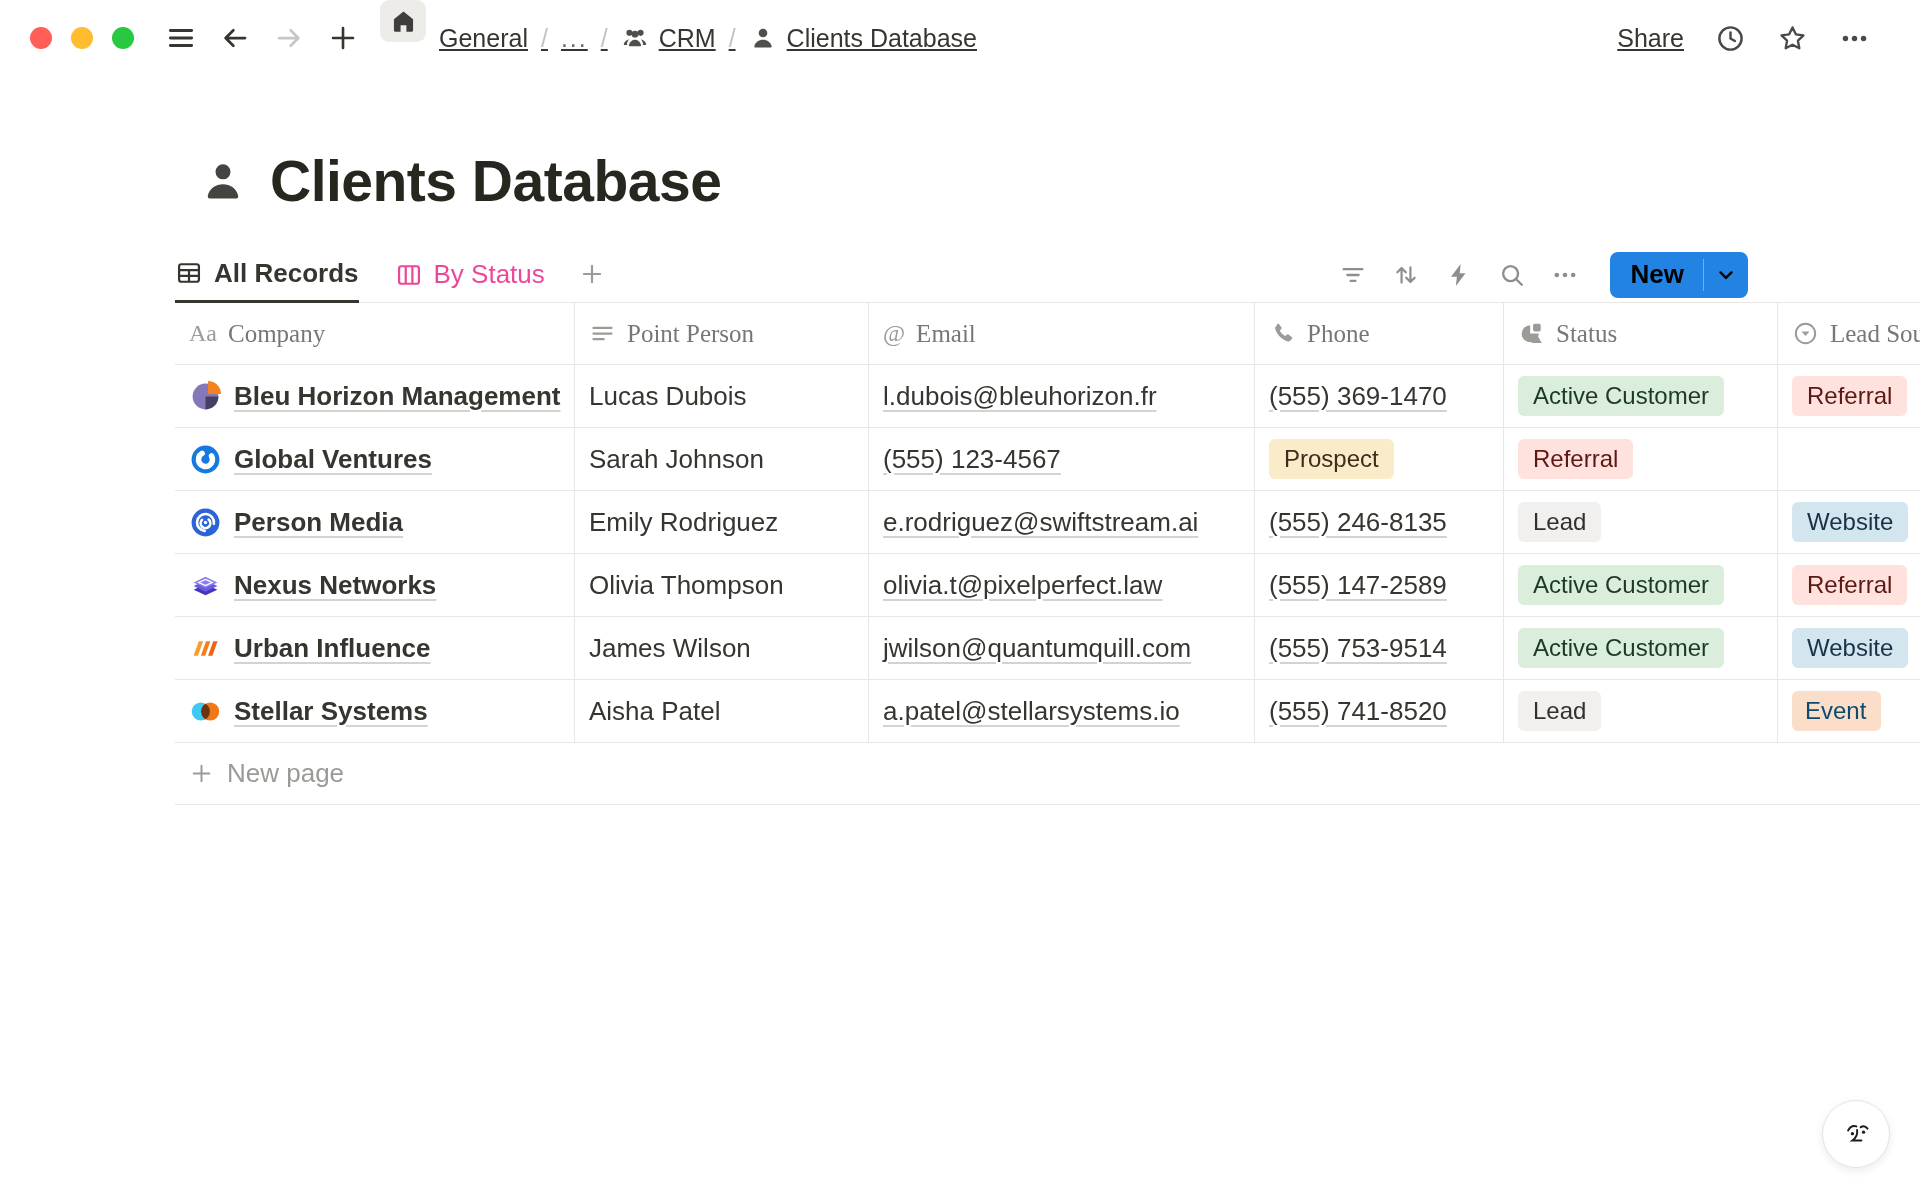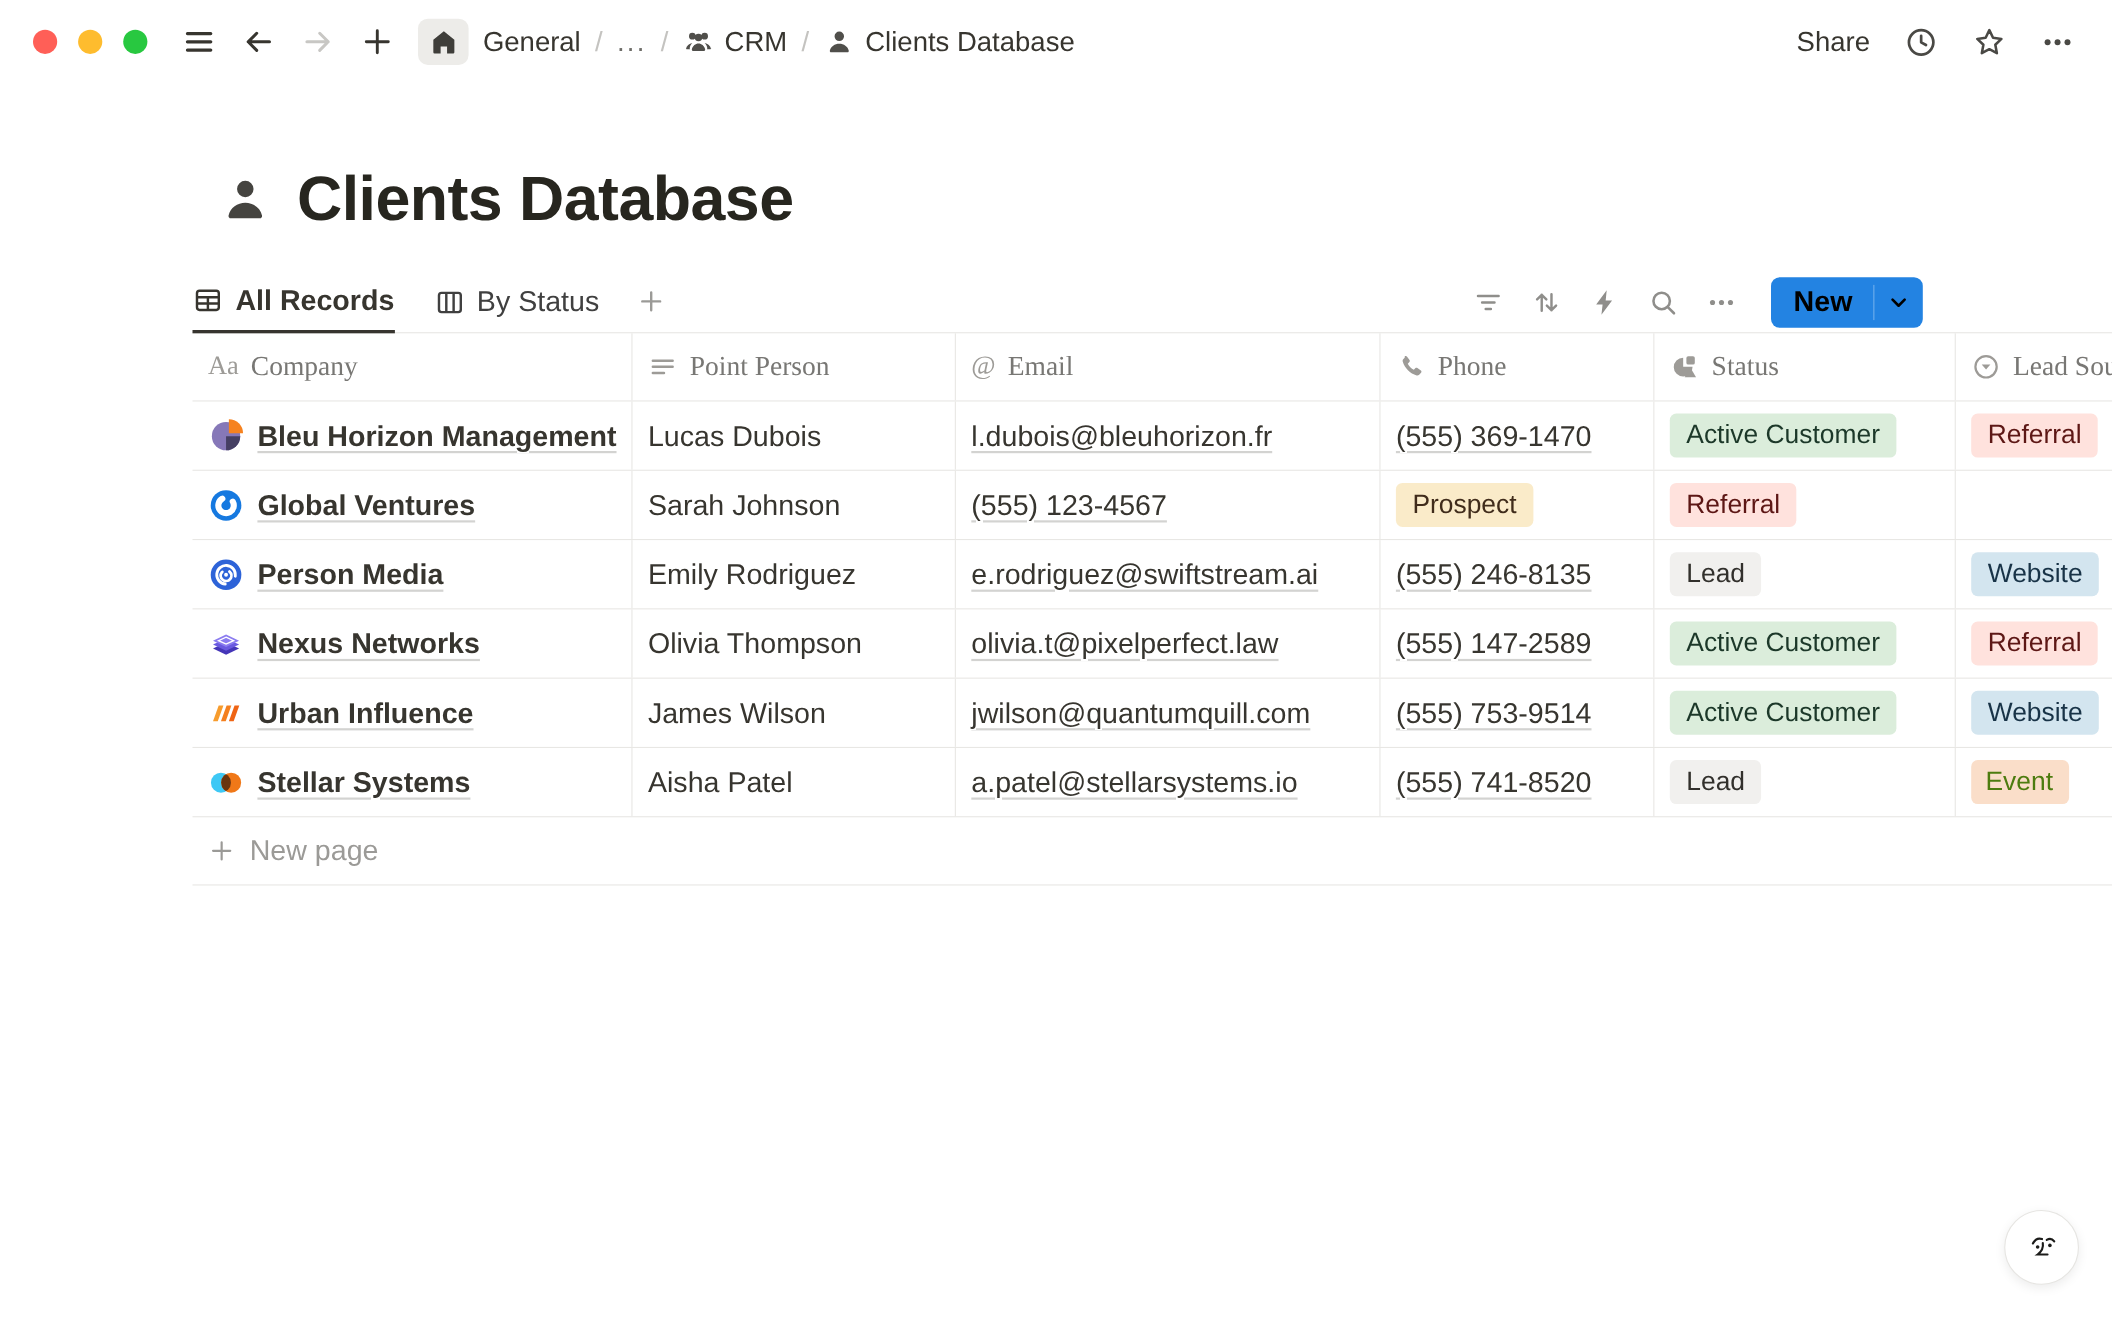--- a/index.html
+++ b/index.html
@@ -1,21 +1,21 @@
 <!DOCTYPE html>
 <html><head>
 <meta charset="utf-8">
 <style>
   * { margin:0; padding:0; box-sizing:border-box; }
   html,body { width:1920px; height:1200px; overflow:hidden; background:#ffffff;
     font-family:"Liberation Sans", sans-serif; color:#37352F; }
 
   
   .titlebar { position:absolute; top:0; left:0; right:0; height:76px;
-    display:flex; align-items:center; padding:0 34px 0 30px; background:#fff; }
+    display:flex; padding:0 50px 0 30px; background:#fff;text-decoration:underline; }
   .lights { display:flex; align-items:center; gap:19px; }
   .light { width:22px; height:22px; border-radius:50%; }
   .nav-group { display:flex; align-items:center; gap:24px; margin-left:32px; }
   .nav-icon { width:30px; height:30px; color:#37352F; display:flex; align-items:center; justify-content:center; }
   .nav-icon svg { width:30px; height:30px; }
   .nav-icon.disabled { color:#C8C7C4; }
   .home-chip { width:46px; height:42px; border-radius:9px; background:#EDECE9;
     display:flex; align-items:center; justify-content:center; margin-left:22px; color:#3F3E3A; }
   .home-chip svg { width:27px; height:27px; }
   .breadcrumb { display:flex; align-items:center; gap:13px; margin-left:13px; font-size:25px; }
@@ -31,21 +31,21 @@
   
   .page-title-row { position:absolute; left:198px; top:148px; display:flex; align-items:center; gap:22px; }
   .page-title-icon { width:50px; height:50px; color:#454440; }
   .page-title-icon svg { width:50px; height:50px; }
   .page-title { font-size:57px; font-weight:700; color:#27261F; letter-spacing:-0.5px; }
 
   
   .tabbar { position:absolute; left:175px; right:0; top:246px; height:57px;
     border-bottom:1px solid #E8E7E4; display:flex; align-items:stretch; }
   .tabs { display:flex; align-items:stretch; gap:36px; }
-  .tab { display:flex; align-items:center; gap:11px; font-size:26px; color:#404040; margin-bottom:-1px; }
+  .tab { display:flex; align-items:center; gap:11px; font-size:26px; color:#ec4899; margin-bottom:-1px; }
   .tab svg { width:28px; height:28px; }
   .tab.active { color:#37352F; font-weight:700; border-bottom:3px solid #37352F; }
   .tab-add { display:flex; align-items:center; margin-left:34px; color:#9B9A97; }
   .tab-add svg { width:26px; height:26px; }
 
   .toolbar { position:absolute; right:172px; top:246px; height:57px; display:flex; align-items:center; gap:25px; }
   .tool-icon { width:28px; height:28px; color:#8F8E8B; display:flex; align-items:center; justify-content:center; }
   .tool-icon svg { width:28px; height:28px; }
   .new-btn { display:flex; align-items:stretch; height:46px; border-radius:8px; overflow:hidden;
     color:#000000; margin-left:6px; cursor:default; }
@@ -424,21 +424,21 @@
     <div>
         <span class="linklike">a.patel@stellarsystems.io</span>
       </div>
     <div>
         <span class="linklike">(555) 741-8520</span>
       </div>
     <div>
         <span class="badge" style="background: rgb(241, 240, 238); color: rgb(50, 48, 44);">Lead</span>
       </div>
     <div>
-        <span class="badge" style="background: rgb(250, 222, 201); color: #4d7c0f; padding-left: 13px;">Event</span>
+        <span class="badge" style="background: rgb(250, 222, 201); color: #0c4a6e; padding-left: 13px;">Event</span>
       </div>
   </div>
 
   <div class="newpage-row">
     <svg viewBox="0 0 24 24" fill="none">
         <path d="M12 4.5v15M4.5 12h15" stroke="currentColor" stroke-width="1.9" stroke-linecap="round"></path>
       </svg>
     <span>New page</span>
   </div>
 </div>

